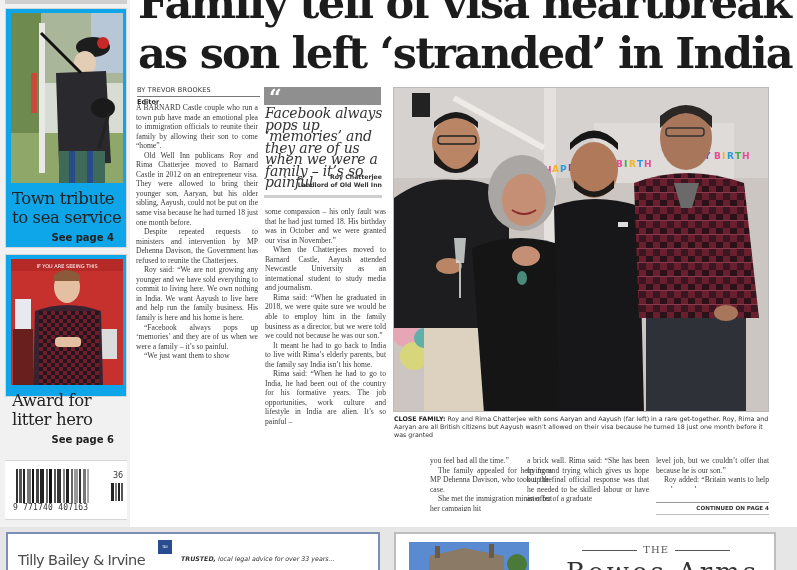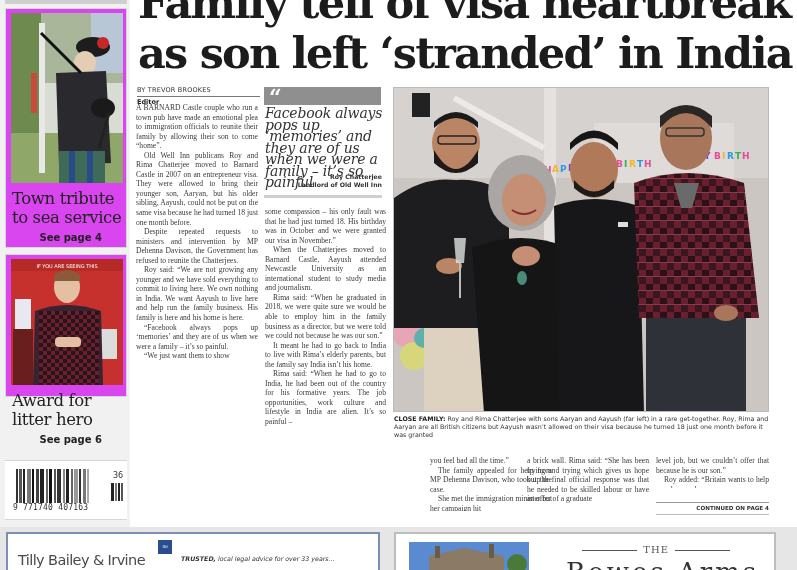--- a/index.html
+++ b/index.html
@@ -1,26 +1,26 @@
 <!DOCTYPE html>
 <html><head>
 <meta charset="utf-8">
 <style>
   * { box-sizing: border-box; margin: 0; padding: 0; }
   html, body { width: 797px; height: 570px; overflow: hidden; background: #ffffff; }
   body { position: relative; font-family: "Liberation Serif", "DejaVu Serif", serif; color: #1a1a1a; }
 
   
   .rail { position: absolute; left: 0; top: 0; width: 130px; height: 570px; background: #f1f1f1; }
-  .rail-box { position: absolute; left: 5px; width: 122px; background: #d946ef; border: 1px solid #d6d6d6; }
+  .rail-box { position: absolute; left: 5px; width: 122px; background: #0ea5e9; border: 1px solid #d6d6d6; }
   .rail-topbar { position: absolute; left: 5px; top: 0; width: 122px; height: 4px; background: #cfcfcf; }
 
   .promo-photo { position: absolute; left: 5px; width: 112px; overflow: hidden; }
   .promo-title { position: absolute; left: 6px; width: 116px; font-family: "DejaVu Serif", serif; font-size: 16.5px; line-height: 19px; color: #222; letter-spacing: -0.4px; }
-  .promo-see { position: absolute; right: 24px; font-family: "DejaVu Sans", sans-serif; font-weight: bold; font-size: 10px; color: #222; }
+  .promo-see { position: absolute; right: 12px; font-family: "DejaVu Sans", sans-serif; font-weight: bold; font-size: 10px; color: #222; }
 
   .barcode-box { position: absolute; left: 5px; top: 460px; width: 122px; height: 60px; background: #fff; border-top: 1px solid #d6d6d6; border-bottom: 1px solid #d6d6d6; }
   .barcode { position: absolute; left: 11px; top: 8px; width: 86px; height: 34px; display: flex; align-items: stretch; gap: 0; }
   .barcode span { display: block; height: 100%; }
   .barcode-num { position: absolute; left: 8px; top: 42px; font-family: "DejaVu Sans Mono", monospace; font-size: 8px; color: #333; letter-spacing: 0.2px; }
   .issue-num { position: absolute; left: 108px; top: 10px; font-family: "DejaVu Sans", sans-serif; font-size: 8px; color: #333; }
   .issue-bars { position: absolute; left: 106px; top: 22px; width: 12px; height: 18px; display: flex; gap: 1px; }
   .issue-bars span { display: block; height: 100%; background: #222; }
 
   
@@ -187,21 +187,21 @@
 <h1 class="headline">
   <div>Family tell of visa heartbreak</div>
   <div>as son left ‘stranded’ in India</div>
 </h1>
 
 <div class="byline">BY TREVOR BROOKES</div>
 <div class="byline-role">Editor</div>
 
 <div class="col col1">
   <p class="first">A BARNARD Castle couple who run a town pub have made an emotional plea to immigration officials to reunite their family by allowing their son to come “home”.</p>
-  <p>Old Well Inn publicans Roy and Rima Chatterjee moved to Barnard Castle in 2007 on an entrepreneur visa. They were allowed to bring their younger son, Aaryan, but his older sibling, Aayush, could not be put on the same visa because he had turned 18 just one month before.</p>
+  <p>Old Well Inn publicans Roy and Rima Chatterjee moved to Barnard Castle in 2012 on an entrepreneur visa. They were allowed to bring their younger son, Aaryan, but his older sibling, Aayush, could not be put on the same visa because he had turned 18 just one month before.</p>
   <p>Despite repeated requests to ministers and intervention by MP Dehenna Davison, the Government has refused to reunite the Chatterjees.</p>
   <p>Roy said: “We are not growing any younger and we have sold everything to commit to living here. We own nothing in India. We want Aayush to live here and help run the family business. His family is here and his home is here.</p>
   <p>“Facebook always pops up ‘memories’ and they are of us when we were a family – it’s so painful.</p>
   <p>“We just want them to show</p>
 </div>
 
 <div class="quote-bar">
   <span class="quote-mark">“</span>
 </div>
 <div class="quote-text">Facebook always pops up ‘memories’ and they are of us when we were a family – it’s so painful</div>

